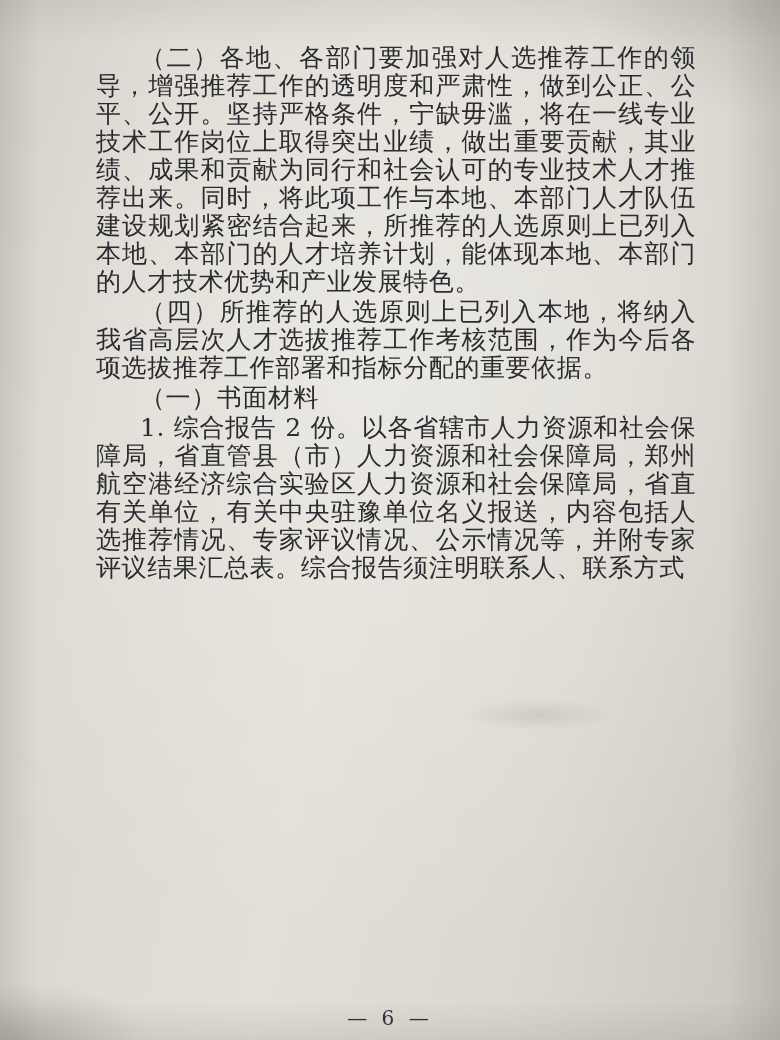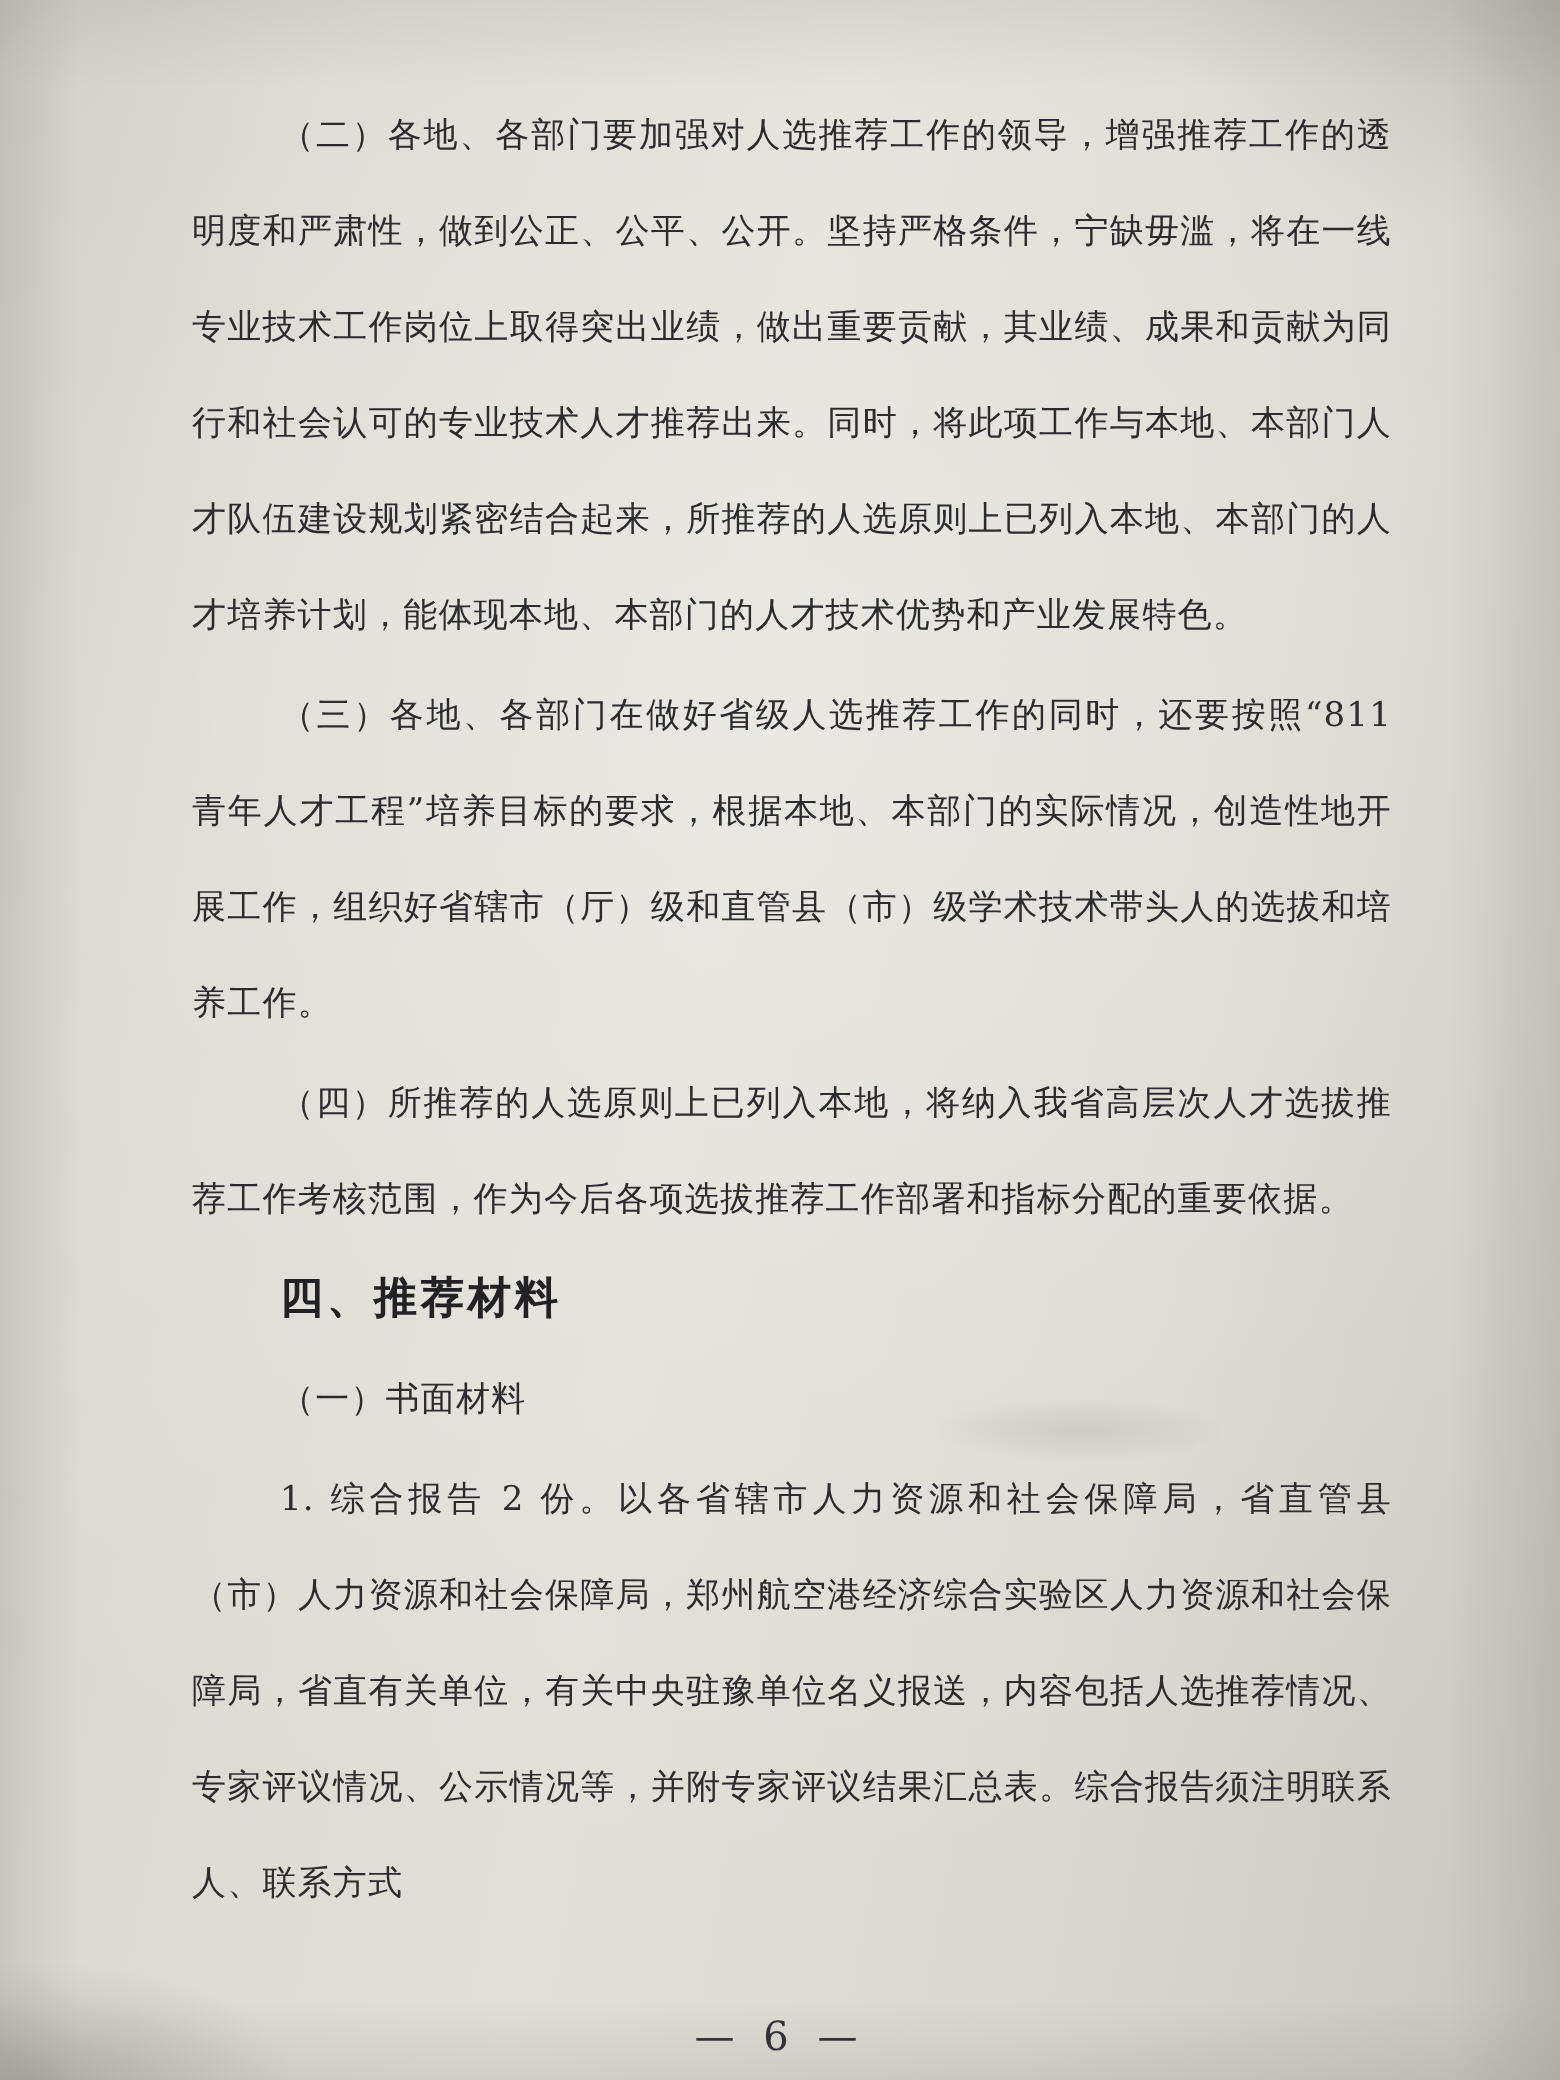--- a/index.html
+++ b/index.html
@@ -36,22 +36,22 @@
     pointer-events: none;
   }
   #content {
     position: absolute;
     left: 96px;
     top: 44px;
     width: 600px;
   }
   p.para {
     margin: 0 0 2px 0;
-    font-size: 17px;
-    line-height: 48px;
+    font-size: 25px;
+    line-height: 28px;
     color: #2b2b30;
     letter-spacing: 0.6px;
     text-align: justify;
     text-justify: inter-character;
     white-space: pre-wrap;
   }
   p.indent {
     text-indent: 44px;
   }
   p.heading {
@@ -110,23 +110,21 @@
 </style>
 </head>
 <body>
 
 <div id="page">
   <div class="smudge-tr"></div>
   <div class="watermark"></div>
 
   <div id="content">
     <p class="para indent blur">（二）各地、各部门要加强对人选推荐工作的领导，增强推荐工作的透明度和严肃性，做到公正、公平、公开。坚持严格条件，宁缺毋滥，将在一线专业技术工作岗位上取得突出业绩，做出重要贡献，其业绩、成果和贡献为同行和社会认可的专业技术人才推荐出来。同时，将此项工作与本地、本部门人才队伍建设规划紧密结合起来，所推荐的人选原则上已列入本地、本部门的人才培养计划，能体现本地、本部门的人才技术优势和产业发展特色。</p>
-    <p class="para indent blur">（三）各地、各部门在做好省级人选推荐工作的同时，还要按照“811 青年人才工程”培养目标的要求，根据本地、本部门的实际情况，创造性地开展工作，组织好省辖市（厅）级和直管县（市）级学术技术带头人的选拔和培养工作。</p>
     <p class="para indent blur">（四）所推荐的人选原则上已列入本地，将纳入我省高层次人才选拔推荐工作考核范围，作为今后各项选拔推荐工作部署和指标分配的重要依据。</p>
-    <p class="heading blur">四、推荐材料</p>
     <p class="para indent blur">（一）书面材料</p>
     <p class="para indent blur">1. 综合报告 2 份。以各省辖市人力资源和社会保障局，省直管县（市）人力资源和社会保障局，郑州航空港经济综合实验区人力资源和社会保障局，省直有关单位，有关中央驻豫单位名义报送，内容包括人选推荐情况、专家评议情况、公示情况等，并附专家评议结果汇总表。综合报告须注明联系人、联系方式</p>
   </div>
 
   <div id="footer">
     <span id="page-number">— 6 —</span>
   </div>
 
   <div class="smudge-bl"></div>
 </div>

